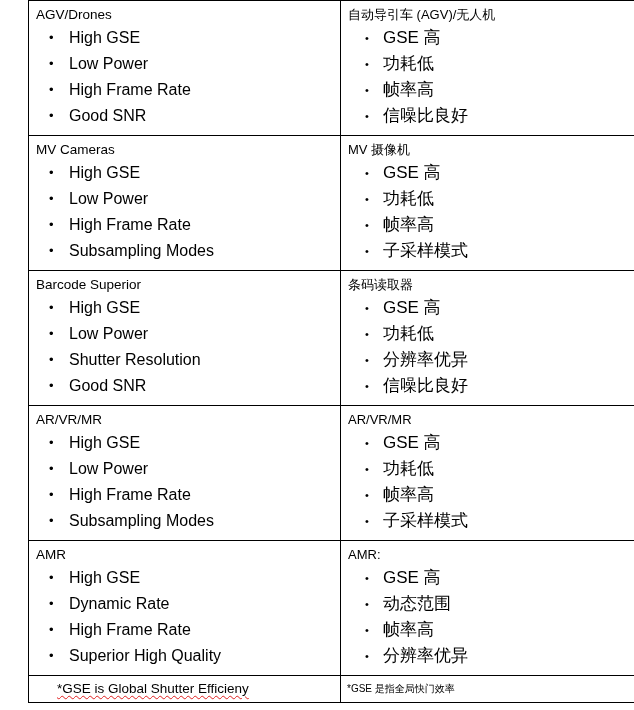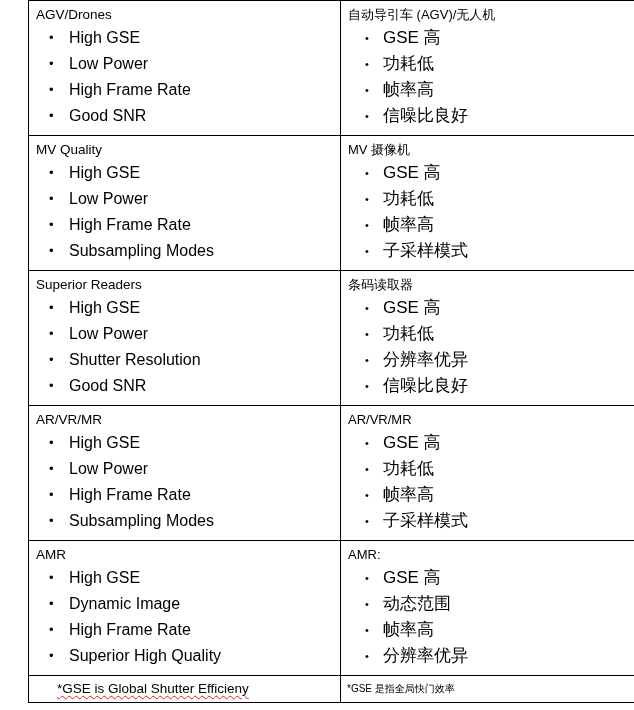--- a/index.html
+++ b/index.html
@@ -121,21 +121,21 @@
               <li>帧率高</li>
               <li>信噪比良好</li>
             </ul>
           </div>
         </td>
       </tr>
 
       <tr>
         <td class="col-en">
           <div class="cell-inner">
-            <div class="cell-head">MV Quality</div>
+            <div class="cell-head">MV Cameras</div>
             <ul class="items">
               <li>High GSE</li>
               <li>Low Power</li>
               <li>High Frame Rate</li>
               <li>Subsampling Modes</li>
             </ul>
           </div>
         </td>
         <td class="col-zh">
           <div class="cell-inner">
@@ -146,21 +146,21 @@
               <li>帧率高</li>
               <li>子采样模式</li>
             </ul>
           </div>
         </td>
       </tr>
 
       <tr>
         <td class="col-en">
           <div class="cell-inner">
-            <div class="cell-head">Superior Readers</div>
+            <div class="cell-head">Barcode Superior</div>
             <ul class="items">
               <li>High GSE</li>
               <li>Low Power</li>
               <li>Shutter Resolution</li>
               <li>Good SNR</li>
             </ul>
           </div>
         </td>
         <td class="col-zh">
           <div class="cell-inner">
@@ -199,21 +199,21 @@
           </div>
         </td>
       </tr>
 
       <tr>
         <td class="col-en">
           <div class="cell-inner">
             <div class="cell-head">AMR</div>
             <ul class="items">
               <li>High GSE</li>
-              <li>Dynamic Image</li>
+              <li>Dynamic Rate</li>
               <li>High Frame Rate</li>
               <li>Superior High Quality</li>
             </ul>
           </div>
         </td>
         <td class="col-zh">
           <div class="cell-inner">
             <div class="cell-head zh">AMR:</div>
             <ul class="items zh">
               <li>GSE 高</li>

